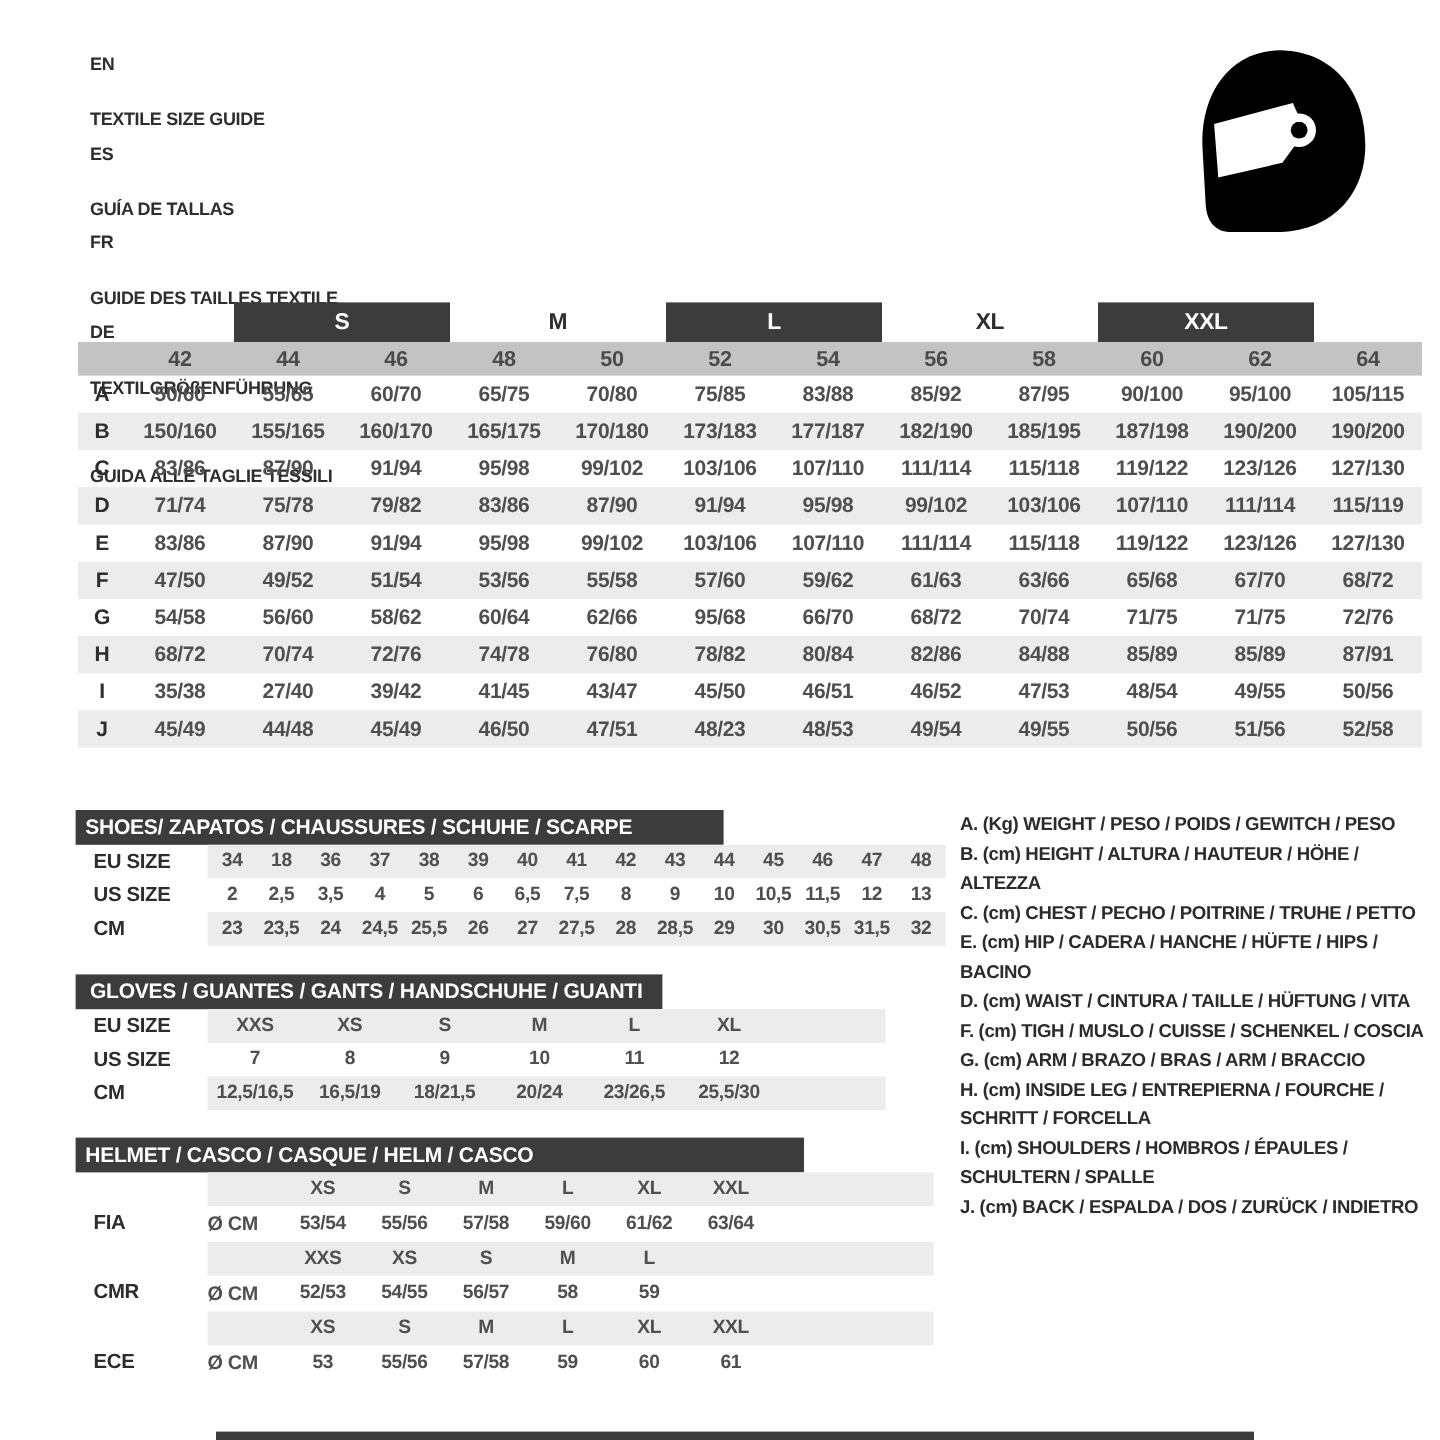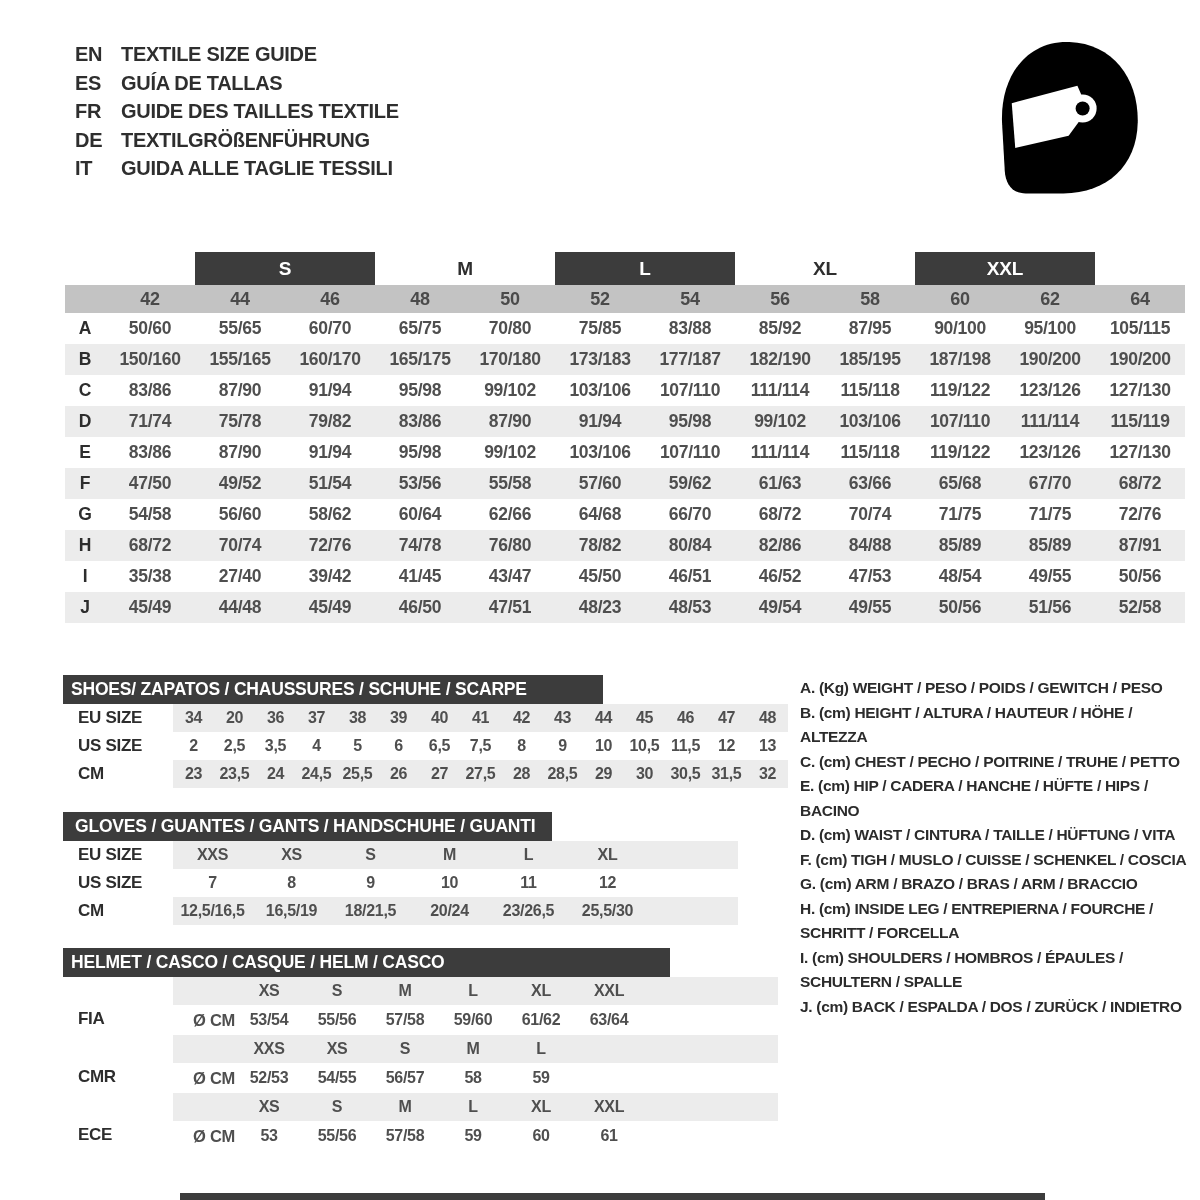--- a/index.html
+++ b/index.html
@@ -1,21 +1,21 @@
 <!DOCTYPE html>
 <html><head>
 <meta charset="utf-8">
 <style>
   html,body{margin:0;padding:0;background:#fff;}
   body{width:1200px;height:1200px;font-family:"Liberation Sans",sans-serif;font-weight:bold;color:#2e2e2e;}
   .page{position:relative;width:1200px;height:1200px;overflow:hidden;background:#fff;}
 
   
   #languages{position:absolute;left:75px;top:40px;}
-  .lang-row{display:flex;font-size:20px;line-height:28.5px;letter-spacing:-0.3px;}
+  .lang-row{display:flex;font-size:15px;line-height:28.5px;letter-spacing:-0.3px;flex-direction:column;}
   .lang-code{width:46px;flex:0 0 46px;}
   .helmet-icon{position:absolute;left:975px;top:28px;width:175px;height:182px;}
 
   
   #main-table{position:absolute;left:65px;top:252px;width:1120px;}
   .mt-row{display:grid;grid-template-columns:40px repeat(12,1fr);align-items:center;}
   .mt-group-row{height:33px;}
   .mt-group{text-align:center;font-size:19px;height:33px;line-height:34px;color:#2e2e2e;letter-spacing:-0.2px;}
   .mt-group.bar{background:#3c3c3c;color:#ffffff;}
   .mt-sizes-row{height:28px;background:#c3c3c3;}
@@ -36,21 +36,21 @@
   #helmet-section .sec-bar{width:599px;}
   .srow{position:relative;height:28px;}
   .srow.tall{height:30px;}
   .slabel{position:absolute;left:15px;top:0;line-height:28px;font-size:17px;color:#2d2d2d;letter-spacing:-0.3px;white-space:nowrap;}
   .svals{margin-left:110px;display:grid;height:100%;align-items:center;}
   .svals.gray{background:#ececec;}
   .svals .cell{font-size:16px;}
   .shoes-grid{width:615px;grid-template-columns:repeat(15,41px);}
   .gloves-grid{width:565px;grid-template-columns:repeat(6,79px);}
   .helmet-grid{width:605px;grid-template-columns:62px repeat(6,68px);}
-  .ucell{text-align:right;font-size:16.5px;color:#4f4f4f;white-space:nowrap;letter-spacing:-0.3px;}
+  .ucell{text-align:left;font-size:16.5px;color:#4f4f4f;white-space:nowrap;letter-spacing:-0.3px;}
 
   
   #legend{position:absolute;left:800px;top:676px;width:400px;}
   .legend-item{font-size:15.5px;line-height:24.5px;letter-spacing:-0.3px;color:#2b2b2b;}
 
   .bottom-bar{position:absolute;left:180px;top:1193px;width:865px;height:7px;background:#3c3c3c;}
 </style>
 </head>
 <body>
 
@@ -201,21 +201,21 @@
         <div class="cell">67/70</div>
         <div class="cell">68/72</div>
       </div>
       <div class="mt-row mt-data-row">
         <div class="cell letter">G</div>
         <div class="cell">54/58</div>
         <div class="cell">56/60</div>
         <div class="cell">58/62</div>
         <div class="cell">60/64</div>
         <div class="cell">62/66</div>
-        <div class="cell">64/68</div>
+        <div class="cell">95/68</div>
         <div class="cell">66/70</div>
         <div class="cell">68/72</div>
         <div class="cell">70/74</div>
         <div class="cell">71/75</div>
         <div class="cell">71/75</div>
         <div class="cell">72/76</div>
       </div>
       <div class="mt-row mt-data-row alt">
         <div class="cell letter">H</div>
         <div class="cell">68/72</div>
@@ -263,21 +263,21 @@
       </div>
     </div>
 
   <div class="section" id="shoes-section">
     <div class="sec-bar">SHOES/ ZAPATOS / CHAUSSURES / SCHUHE / SCARPE</div>
     <div id="shoes-rows">
         <div class="srow">
           <div class="slabel">EU SIZE</div>
           <div class="svals shoes-grid gray">
             <div class="cell">34</div>
-            <div class="cell">20</div>
+            <div class="cell">18</div>
             <div class="cell">36</div>
             <div class="cell">37</div>
             <div class="cell">38</div>
             <div class="cell">39</div>
             <div class="cell">40</div>
             <div class="cell">41</div>
             <div class="cell">42</div>
             <div class="cell">43</div>
             <div class="cell">44</div>
             <div class="cell">45</div>

